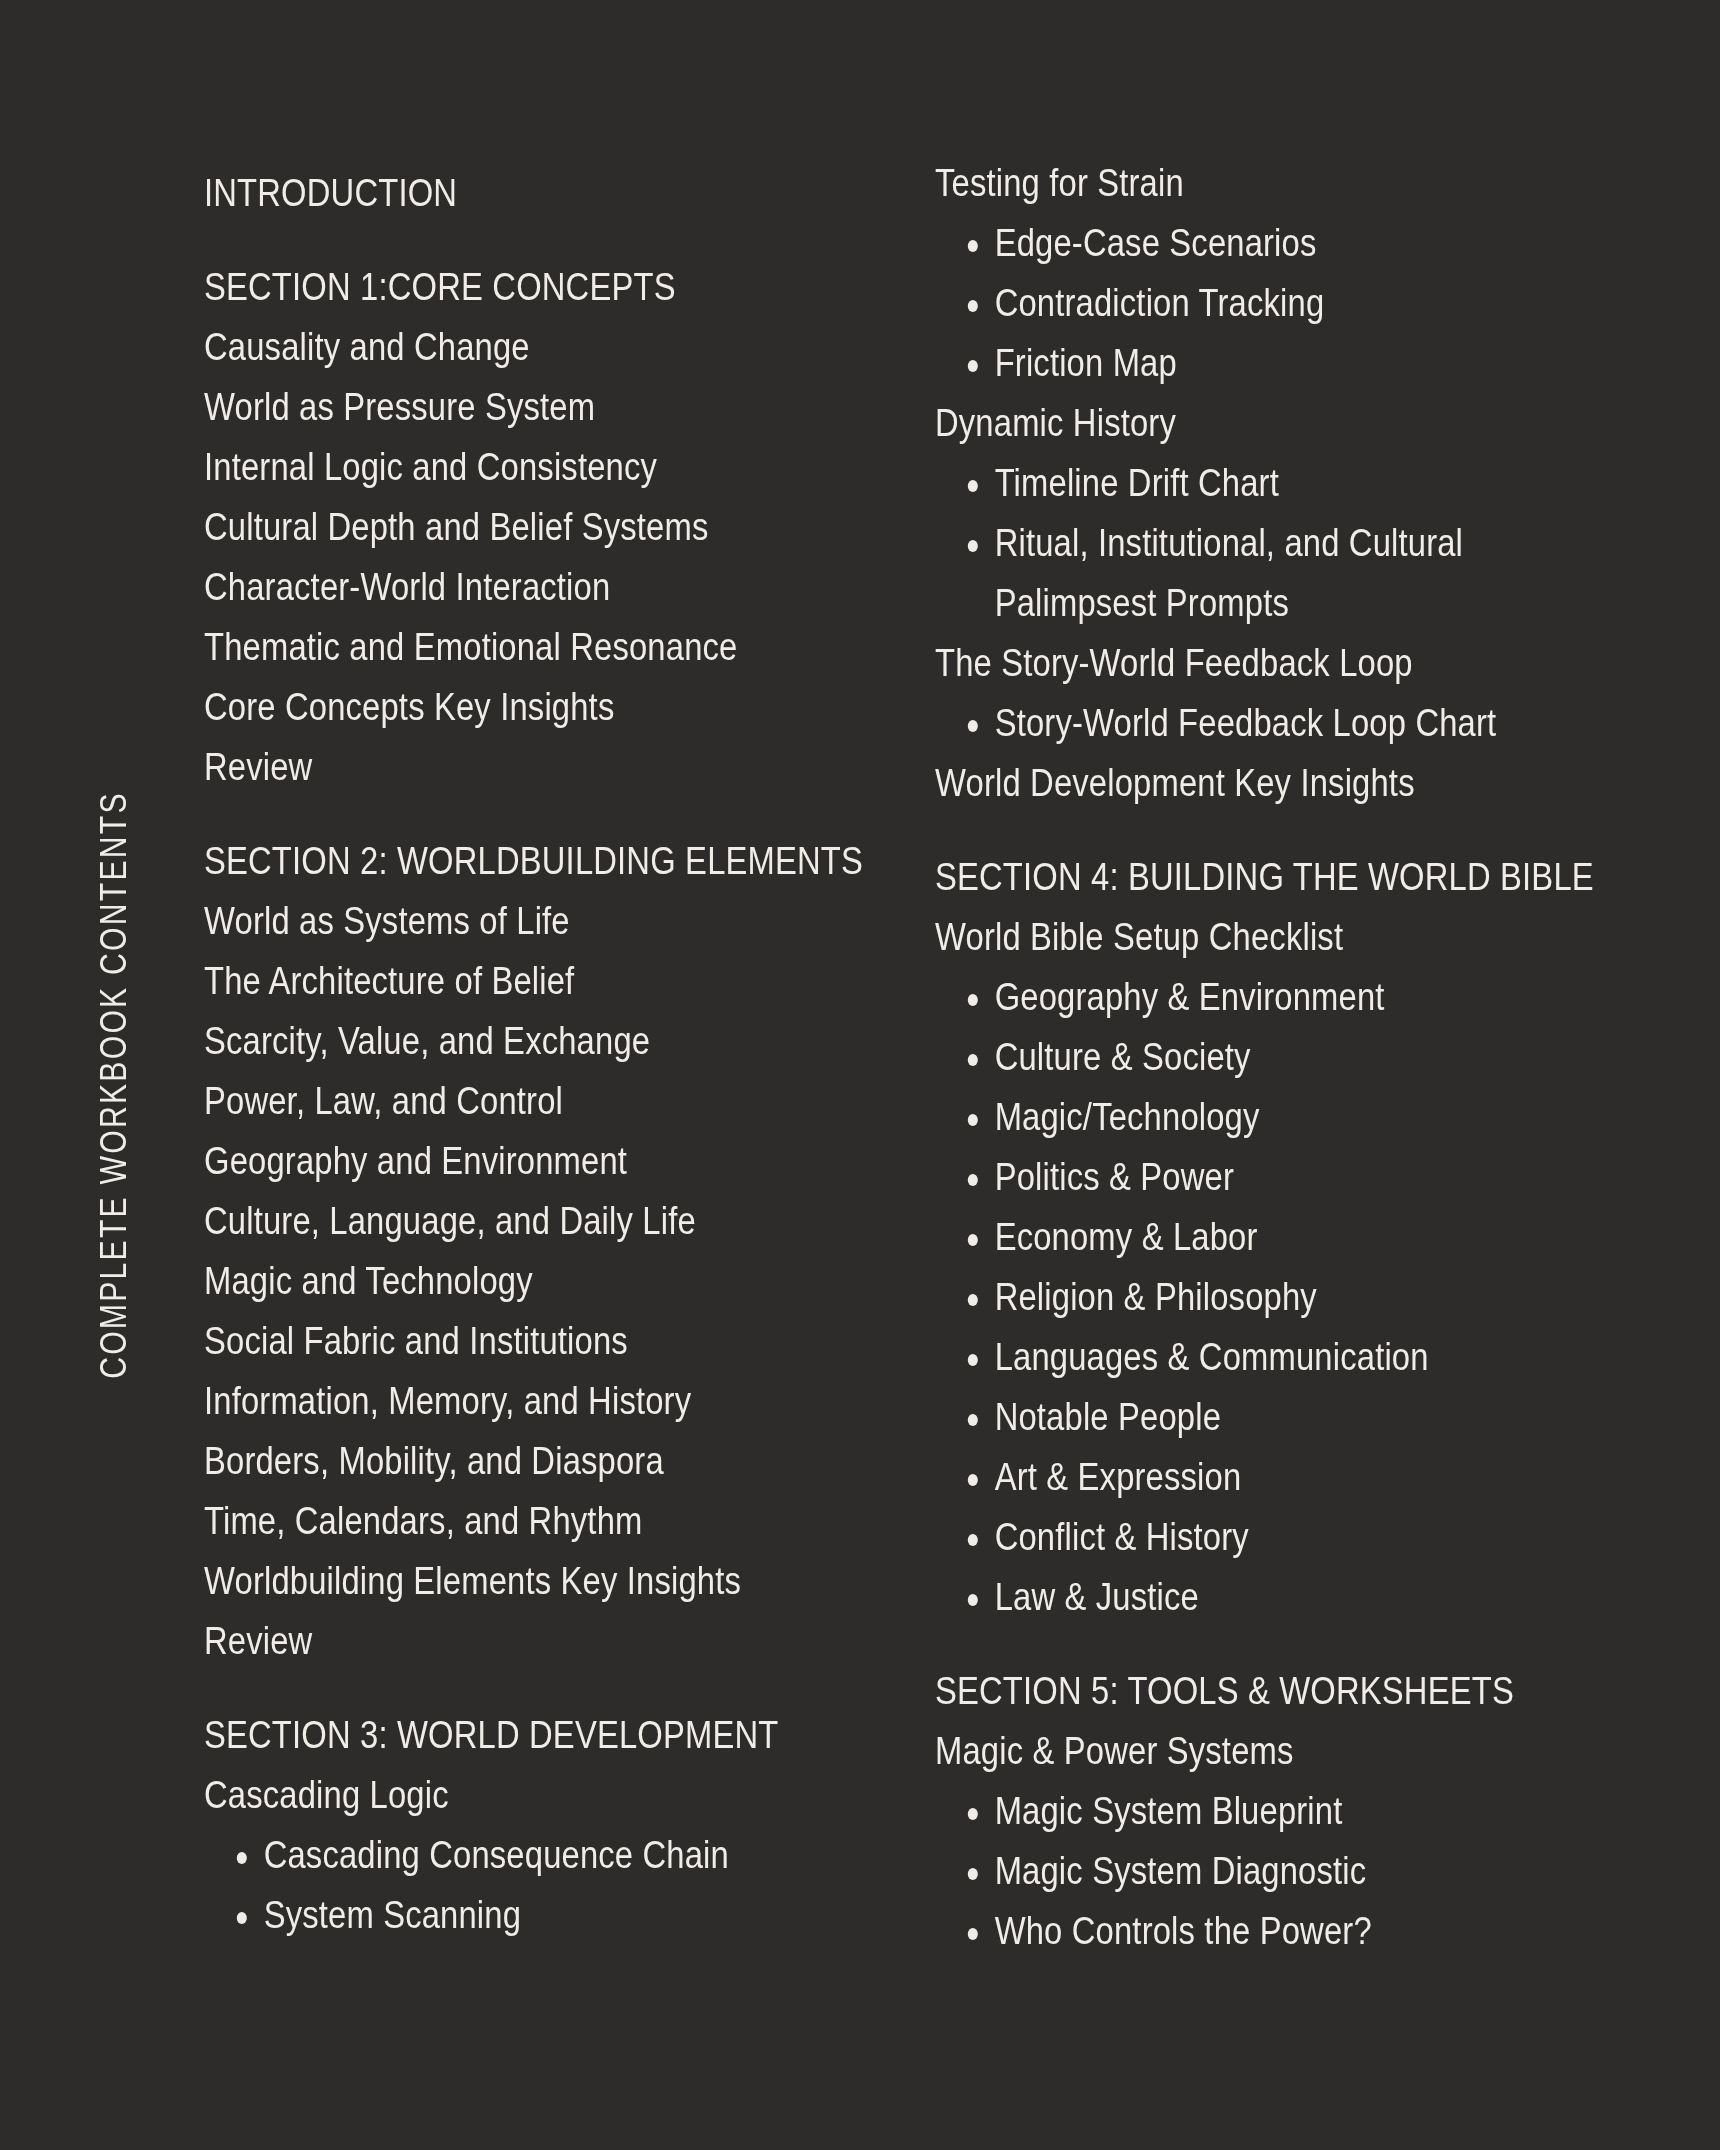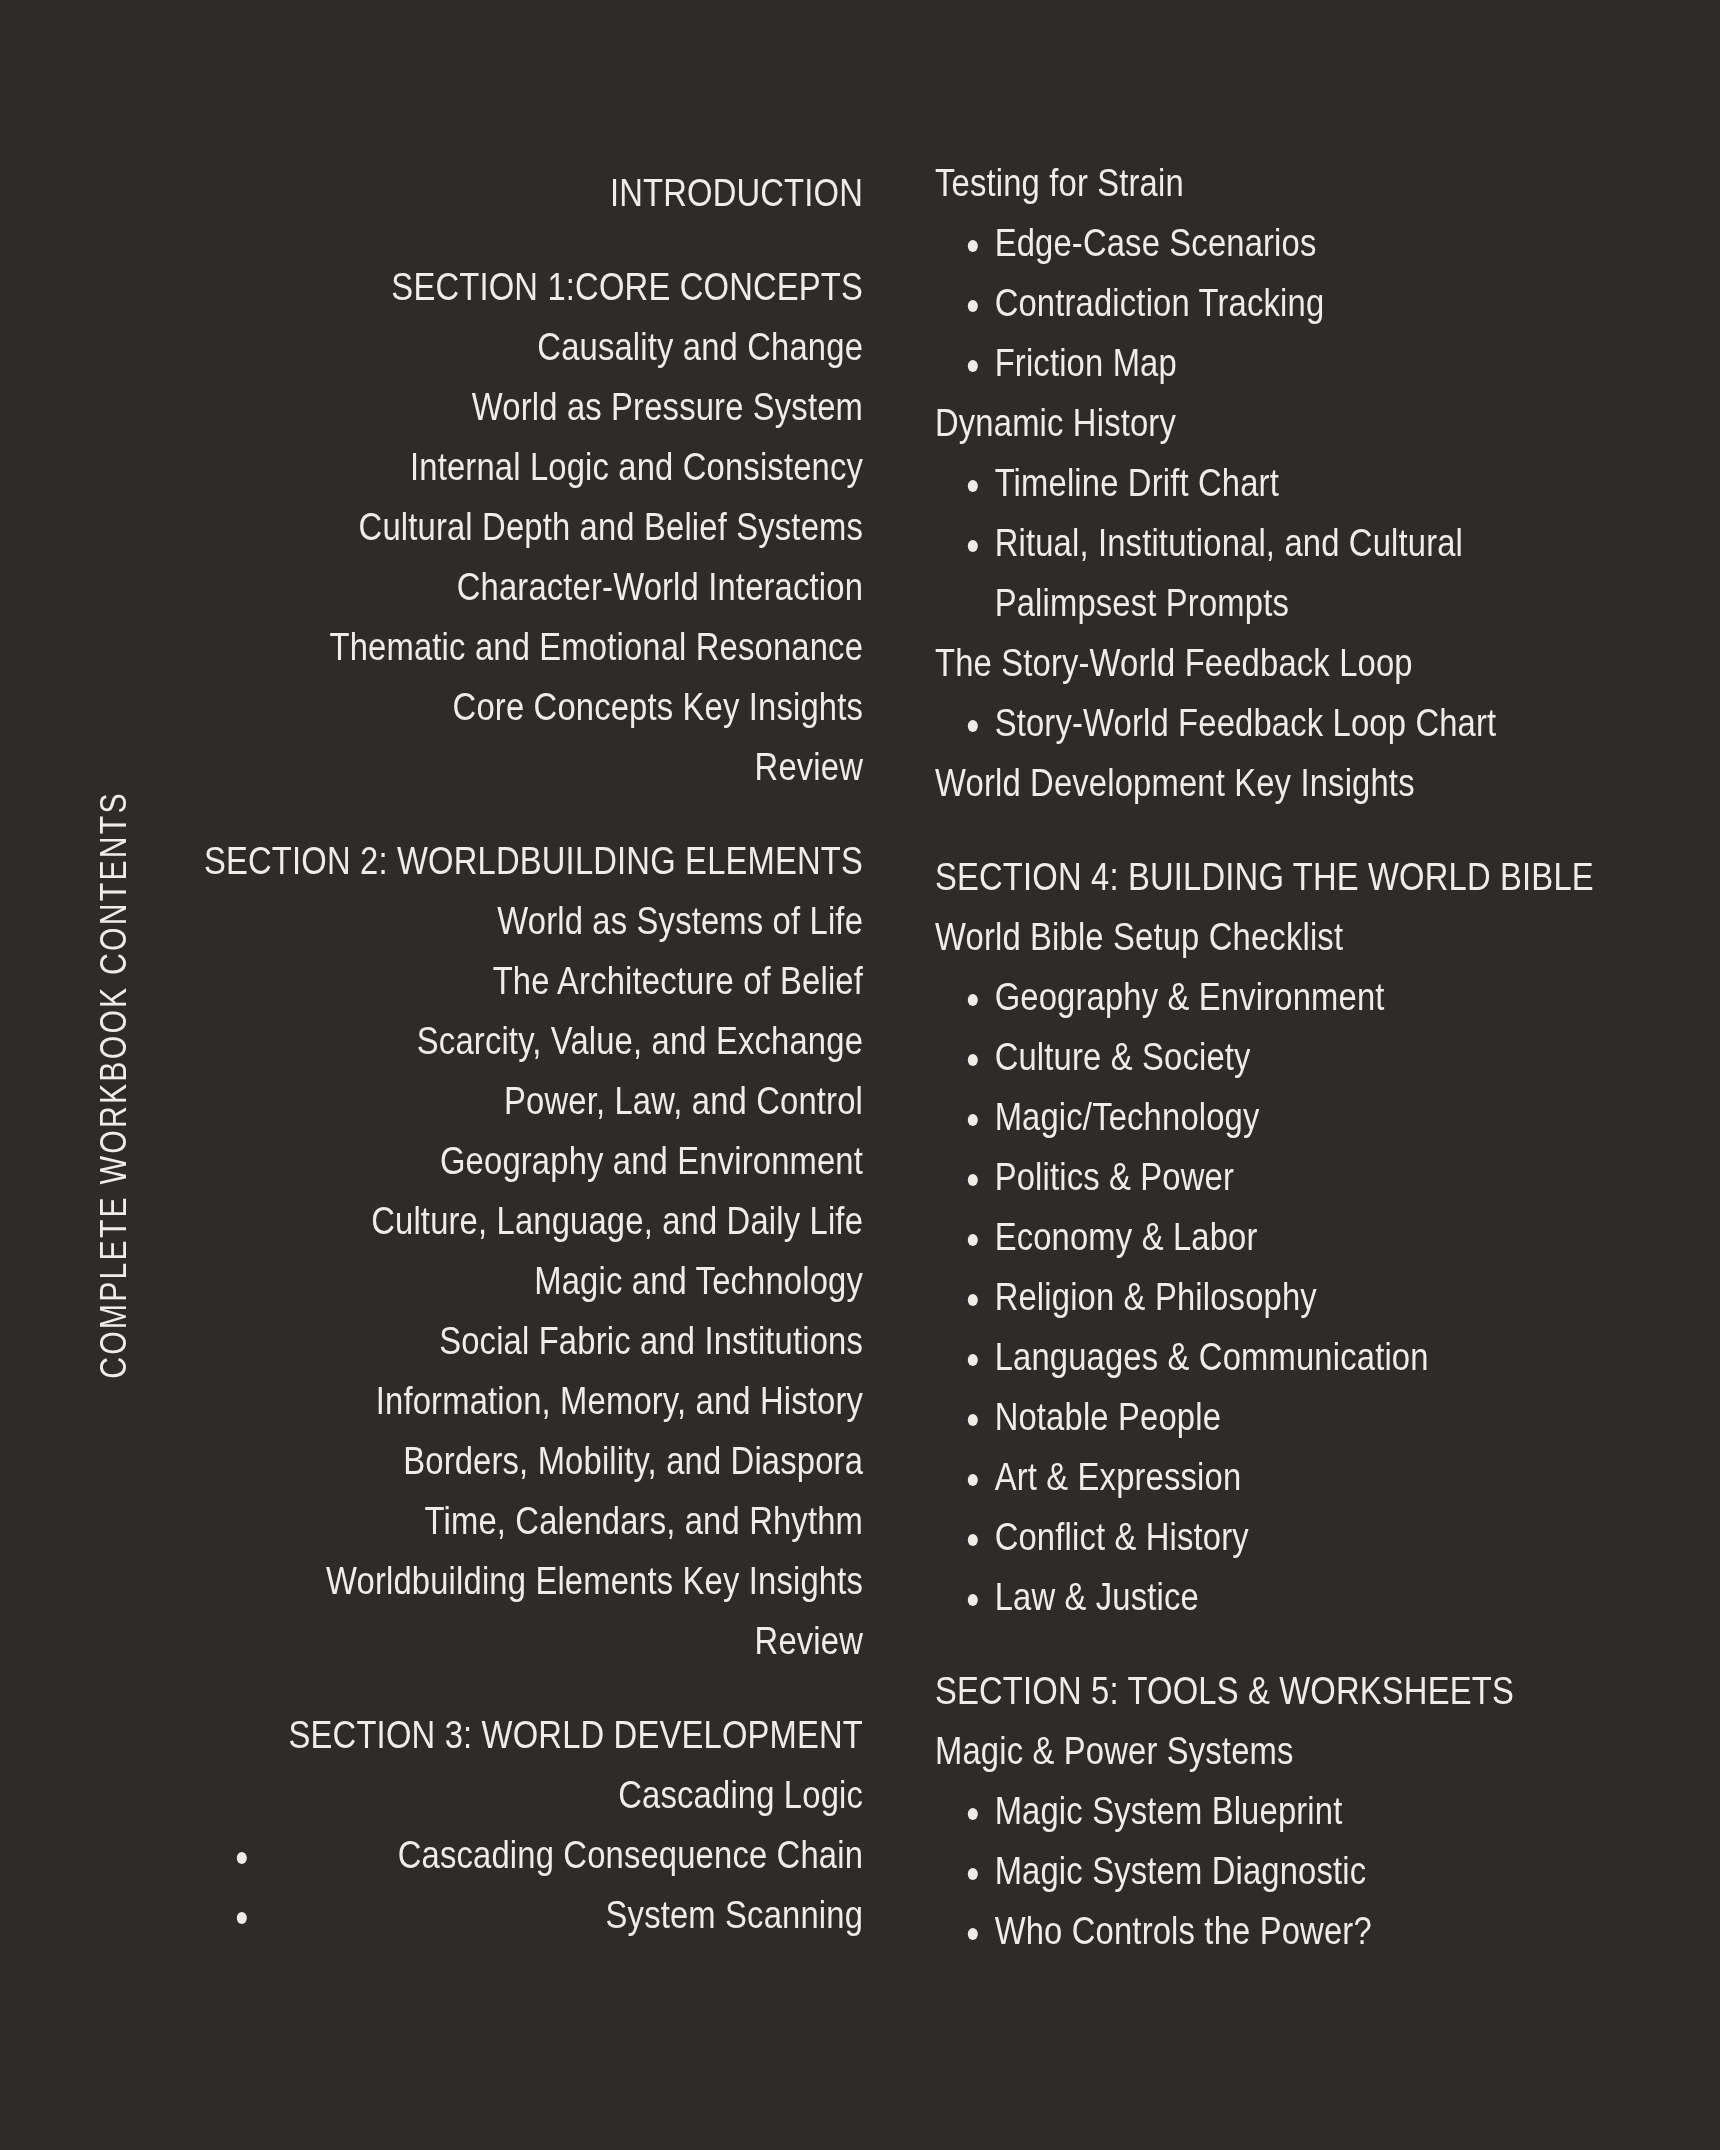--- a/index.html
+++ b/index.html
@@ -16,21 +16,21 @@
     background: var(--bg, #2d2c2a);
     color: var(--ink, #f0ede9);
     font-family: "Liberation Sans", "DejaVu Sans", sans-serif;
     font-weight: 400;
   }
   .col {
     position: absolute;
     font-size: 39px;
     line-height: 60px;
   }
-  .col-left  { left: 204px;  top: 163px; text-align: right; }
+  .col-left  { left: 204px;  top: 163px; }
   .col-right { left: 935px; top: 153px; }
   .row {
     white-space: nowrap;
     transform: scaleX(0.84);
     transform-origin: 0 50%;
     letter-spacing: 0.2px;
   }
   .row.heading { }
   .col .row.heading:not(:first-child) { margin-top: 34px; }
   .row.bullet {

